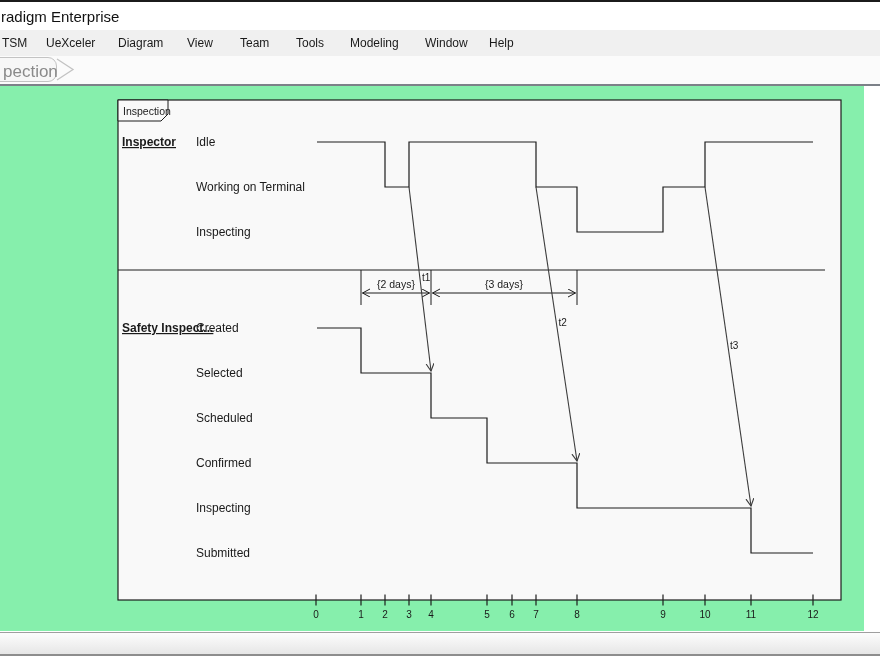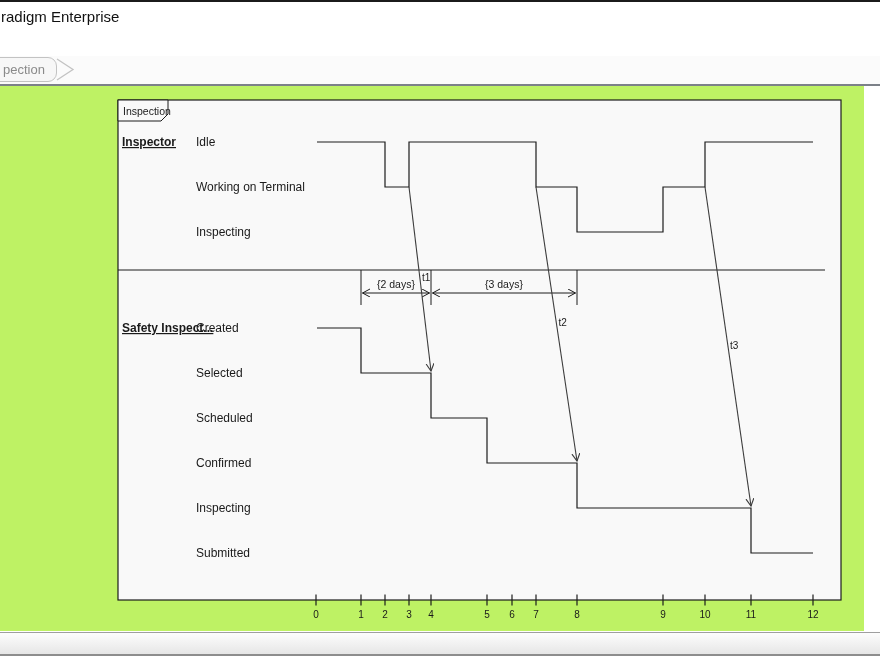--- a/index.html
+++ b/index.html
@@ -6,40 +6,51 @@
   .app{position:relative;width:880px;height:658px;overflow:hidden;background:#fff;
        font-family:"Liberation Sans", sans-serif;}
   .top-edge{position:absolute;left:0;top:0;width:880px;height:2px;background:#1b1b1b;}
   .titlebar{position:absolute;left:0;top:2px;width:880px;height:28px;background:#ffffff;}
   .titlebar .title{position:absolute;left:1px;top:6px;font-size:15px;color:#111;}
   .menubar{position:absolute;left:0;top:30px;width:880px;height:26px;background:#f0f0f0;}
   .menu-item{position:absolute;top:0;height:26px;line-height:26px;font-size:12px;color:#1a1a1a;cursor:default;}
   .tabbar{position:absolute;left:0;top:56px;width:880px;height:28px;background:#fbfbfb;}
   .doc-tab{position:absolute;left:-16px;top:1px;width:71px;height:23px;background:#f7f7f7;
            border:1px solid #c3c3c3;border-radius:0 9px 9px 0;}
-  .doc-tab .tab-label{position:absolute;left:18px;top:4px;font-size:13px;color:#8a8a8a;}
+  .doc-tab .tab-label{position:absolute;left:18px;top:4px;font-size:17px;color:#8a8a8a;}
   .tab-chevron{position:absolute;left:54px;top:2px;}
   .dark-divider{position:absolute;left:0;top:84px;width:880px;height:2px;background:#7c8188;}
-  .canvas{position:absolute;left:0;top:86px;width:864px;height:545px;background:#bef264;}
+  .canvas{position:absolute;left:0;top:86px;width:864px;height:545px;background:#86efac;}
   .statusbar{position:absolute;left:0;top:631px;width:880px;height:27px;background:#fff;}
   .statusbar .grad{position:absolute;left:0;top:1px;width:880px;height:22px;
         background:linear-gradient(#fdfdfd,#e6e6e6);border-top:1px solid #9f9f9f;box-sizing:border-box;}
   .statusbar .low-line{position:absolute;left:0;top:23px;width:880px;height:2px;background:#8d8d8d;}
   svg text{font-family:"Liberation Sans", sans-serif;}
 </style>
 </head>
 <body>
 
 <div class="app">
   <div class="top-edge"></div>
 
   <div class="titlebar">
     <span class="title">radigm Enterprise</span>
   </div>
 
+  <div class="menubar" id="menu-bar">
+      <span class="menu-item" style="left: 2px;">TSM</span>
+      <span class="menu-item" style="left: 46px;">UeXceler</span>
+      <span class="menu-item" style="left: 118px;">Diagram</span>
+      <span class="menu-item" style="left: 187px;">View</span>
+      <span class="menu-item" style="left: 240px;">Team</span>
+      <span class="menu-item" style="left: 296px;">Tools</span>
+      <span class="menu-item" style="left: 350px;">Modeling</span>
+      <span class="menu-item" style="left: 425px;">Window</span>
+      <span class="menu-item" style="left: 489px;">Help</span>
+    </div>
 
   <div class="tabbar">
     <div class="doc-tab">
       <span class="tab-label">pection</span>
     </div>
     <svg class="tab-chevron" width="24" height="24">
       <polyline points="3,1 19,11.5 3,22" fill="none" stroke="#c3c3c3" stroke-width="1.3"></polyline>
     </svg>
   </div>
 

